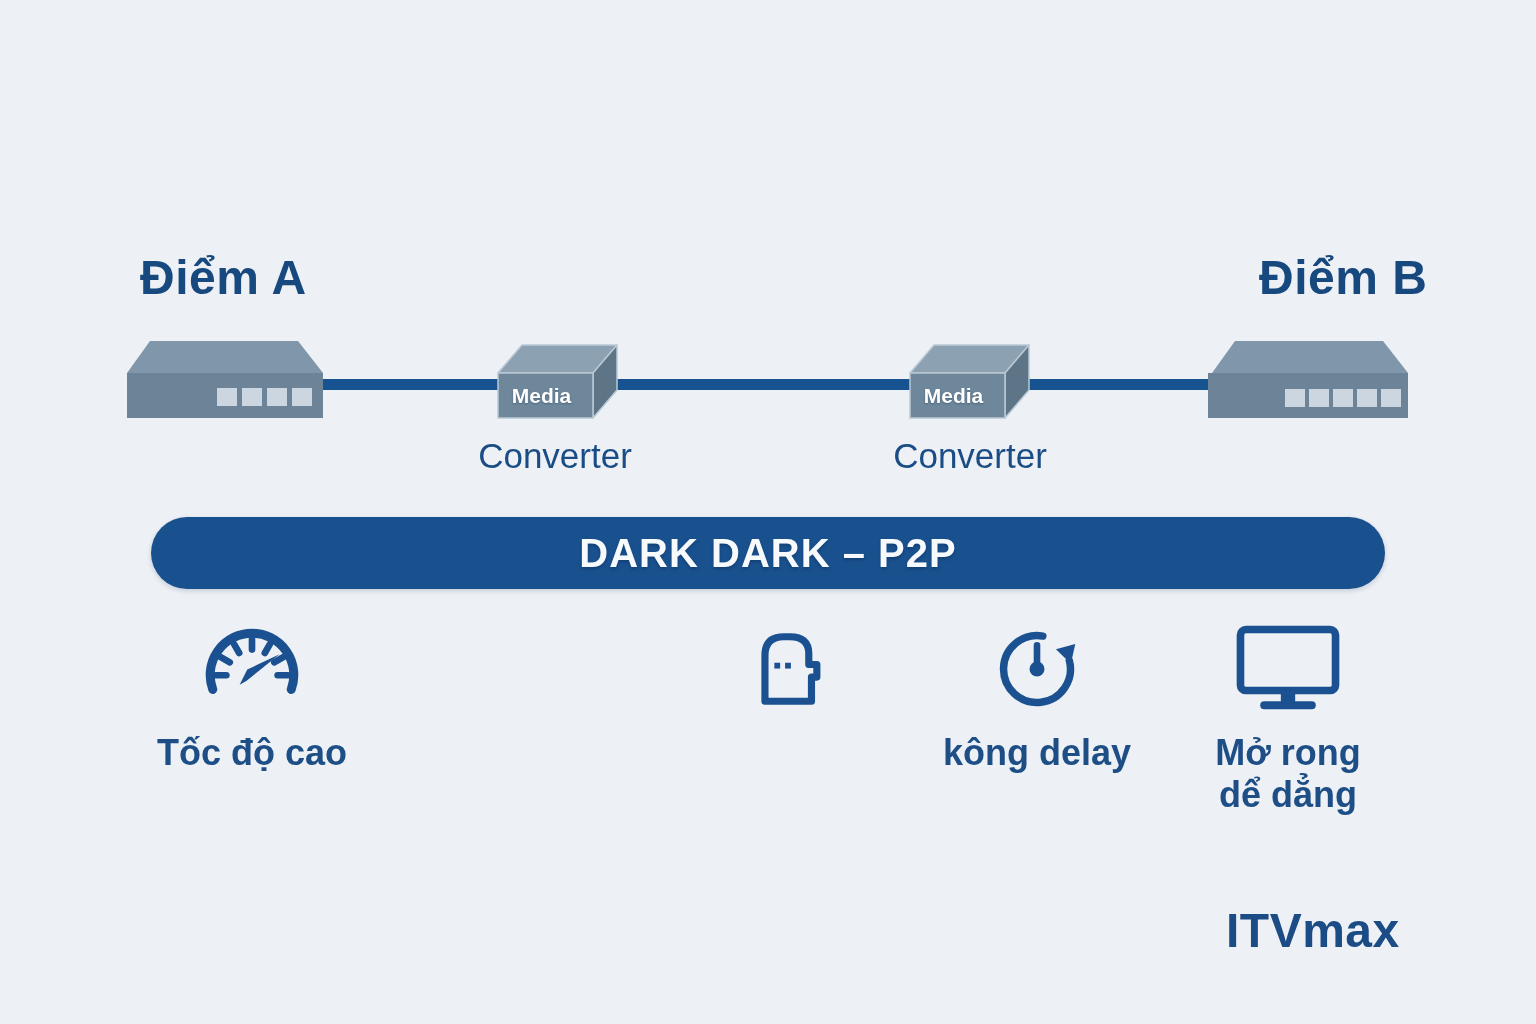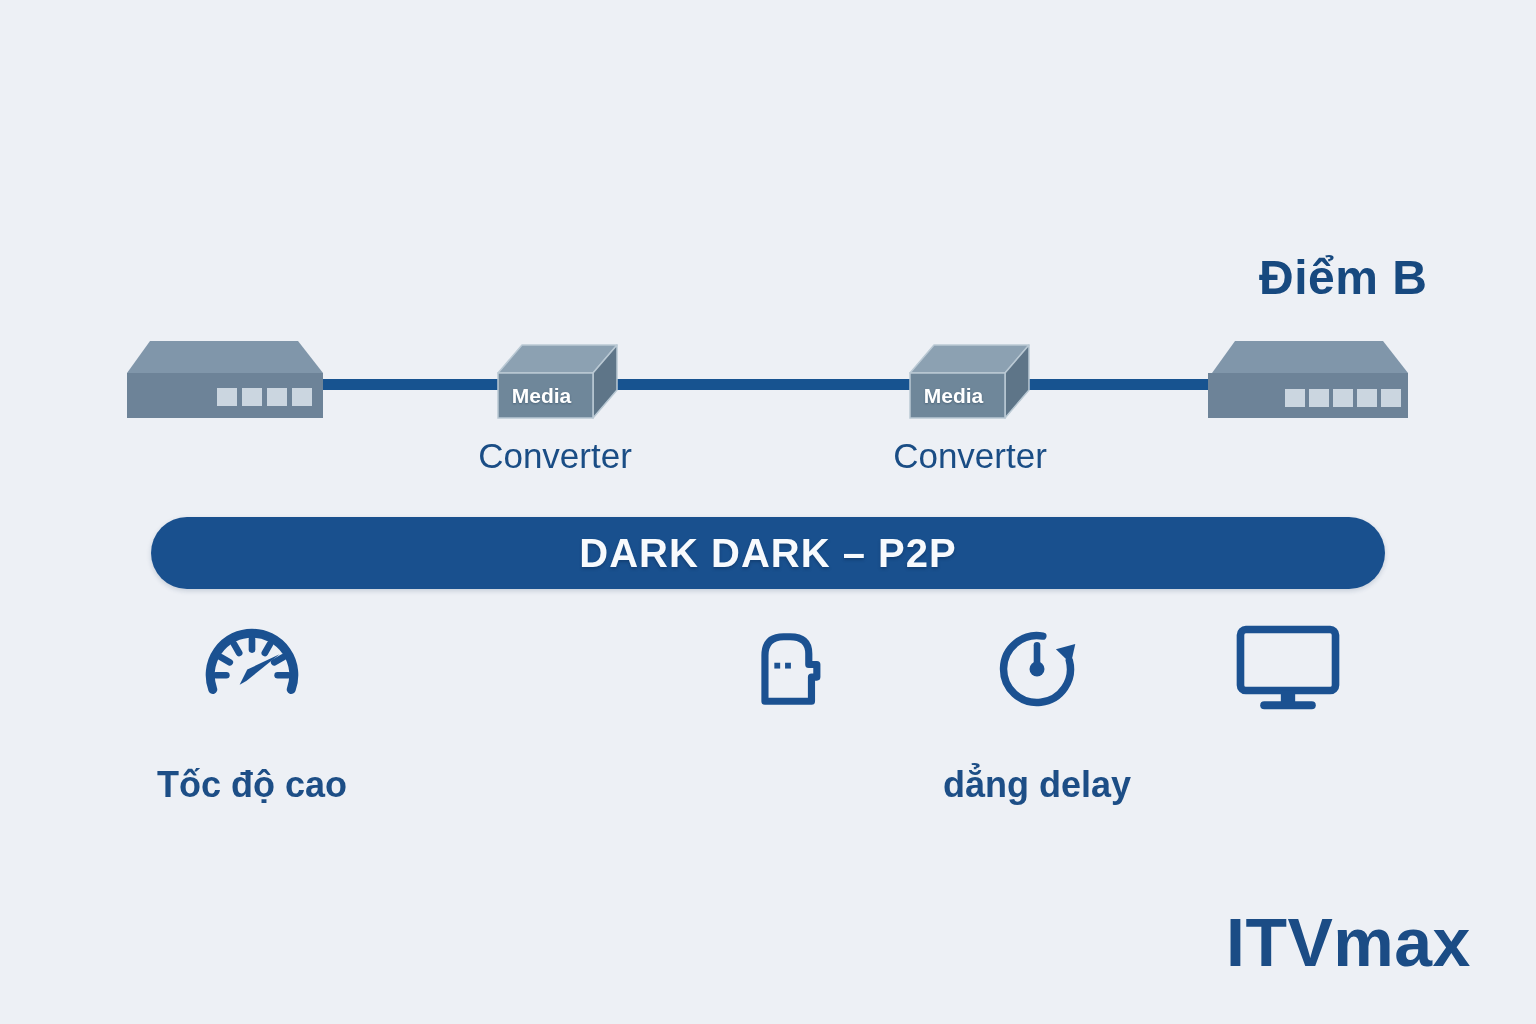--- a/index.html
+++ b/index.html
@@ -67,21 +67,20 @@
     letter-spacing: 1px;
     text-shadow: 0 2px 3px rgba(8,35,70,0.35);
   }
 
   .feature {
     top: 620px;
     width: 240px;
     display: flex;
     flex-direction: column;
     align-items: center;
-    gap: 32px;
   }
   .icon-wrap {
     height: 98px;
     display: flex;
     align-items: center;
     justify-content: center;
   }
   .feature-label {
     margin-top: 14px;
     font-size: 36px;
@@ -89,31 +88,32 @@
     color: #1d4e86;
     text-align: center;
     line-height: 1.18;
     white-space: nowrap;
   }
   .icon-stroke { stroke: #1b5191; fill: none; }
   .icon-fill { fill: #1b5191; }
 
   .logo {
     left: 1226px; top: 903px;
-    font-size: 68px;
+    font-size: 48px;
     font-weight: 800;
     color: #1b4c85;
     letter-spacing: 0.5px;
   }
 </style>
 </head>
 <body>
 
 <div class="canvas">
 
+  <div class="abs endpoint-label" style="left:140px; top:250px;">Điểm A</div>
   <div class="abs endpoint-label" style="left:1259px; top:250px;">Điểm B</div>
 
   <div class="abs link-line"></div>
 
   <svg class="abs device-svg" style="left:118px; top:336px;" width="210" height="86" viewBox="0 0 210 86">
     <polygon points="32,5 180,5 205,37 9,37" fill="#8096aa"></polygon>
     <rect x="9" y="37" width="196" height="45" fill="#6d8398"></rect>
     <g>
       <rect x="99" y="52" width="20" height="18" fill="#cbd6e0"></rect>
       <rect x="124" y="52" width="20" height="18" fill="#cbd6e0"></rect>
@@ -186,28 +186,32 @@
 
   <div class="abs feature" style="left:917px;">
     <div class="icon-wrap">
       <svg width="88" height="88" viewBox="0 0 100 100">
         <path class="icon-stroke" d="M 86.7 40.2 A 38 38 0 1 1 56.6 12.6" stroke-width="8.5" stroke-linecap="round"></path>
         <polygon class="icon-fill" points="88.5,44 93.5,21.5 71.5,27.5"></polygon>
         <line class="icon-stroke" x1="50" y1="23" x2="50" y2="46" stroke-width="7.5" stroke-linecap="round"></line>
         <circle class="icon-fill" cx="50" cy="50" r="8.5"></circle>
       </svg>
     </div>
-    <div class="feature-label">dẳng delay</div>
+    <div class="feature-label">kông delay</div>
   </div>
 
   <div class="abs feature" style="left:1168px;">
     <div class="icon-wrap">
       <svg width="104" height="90" viewBox="0 0 116 98">
         <rect class="icon-stroke" x="5" y="5" width="106" height="68" rx="6" stroke-width="8.5"></rect>
         <rect class="icon-fill" x="50" y="73" width="16" height="14"></rect>
         <rect class="icon-fill" x="27" y="85" width="62" height="9" rx="4.5"></rect>
       </svg>
     </div>
+    <div class="feature-label">
+      <div>Mở rong</div>
+      <div>dể dẳng</div>
+    </div>
   </div>
 
   <div class="abs logo">ITVmax</div>
 
 </div>
 
 </body></html>

